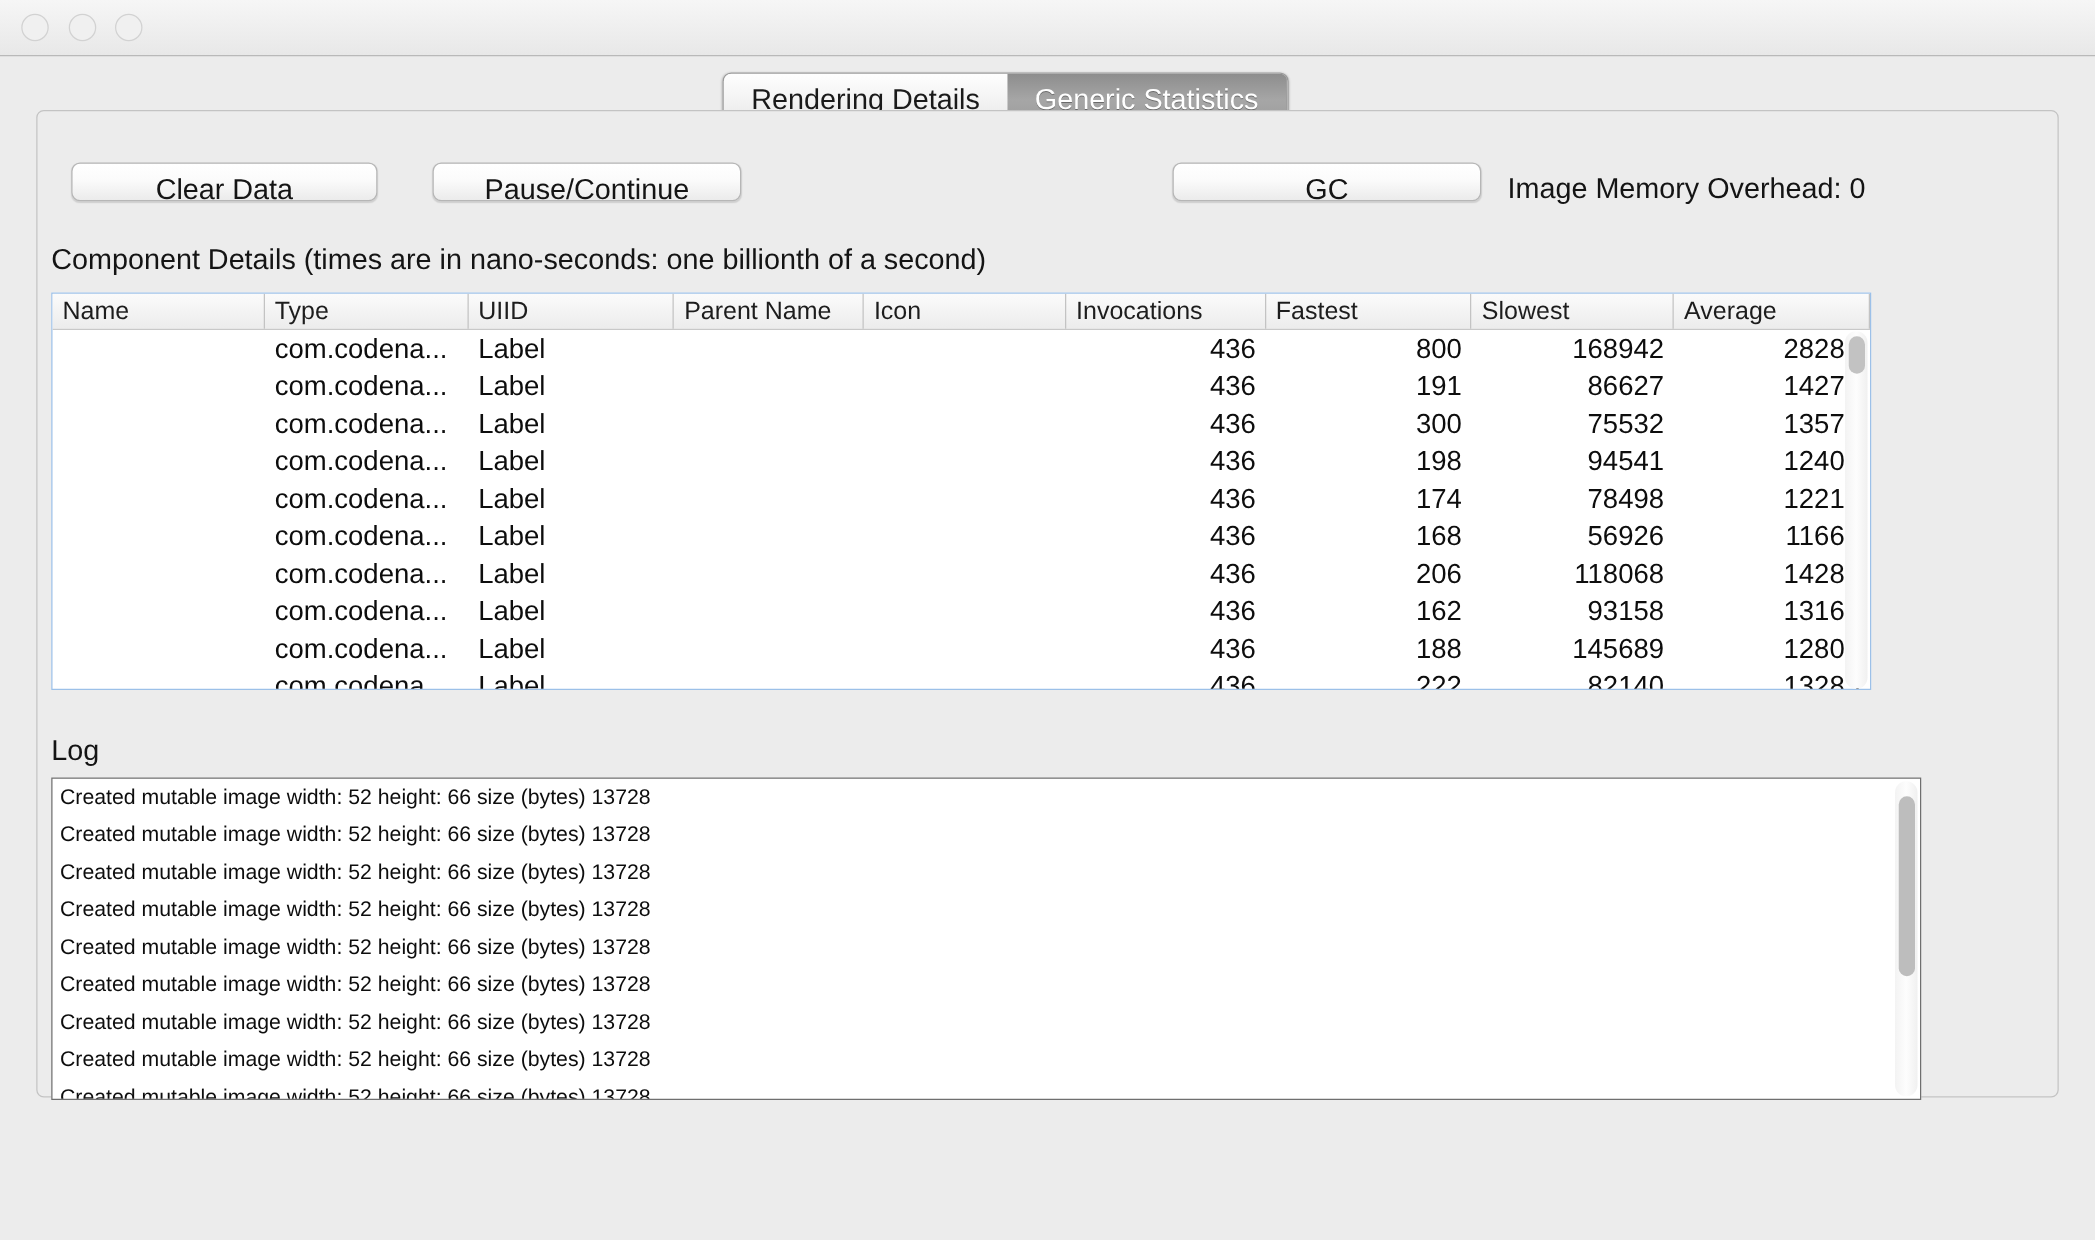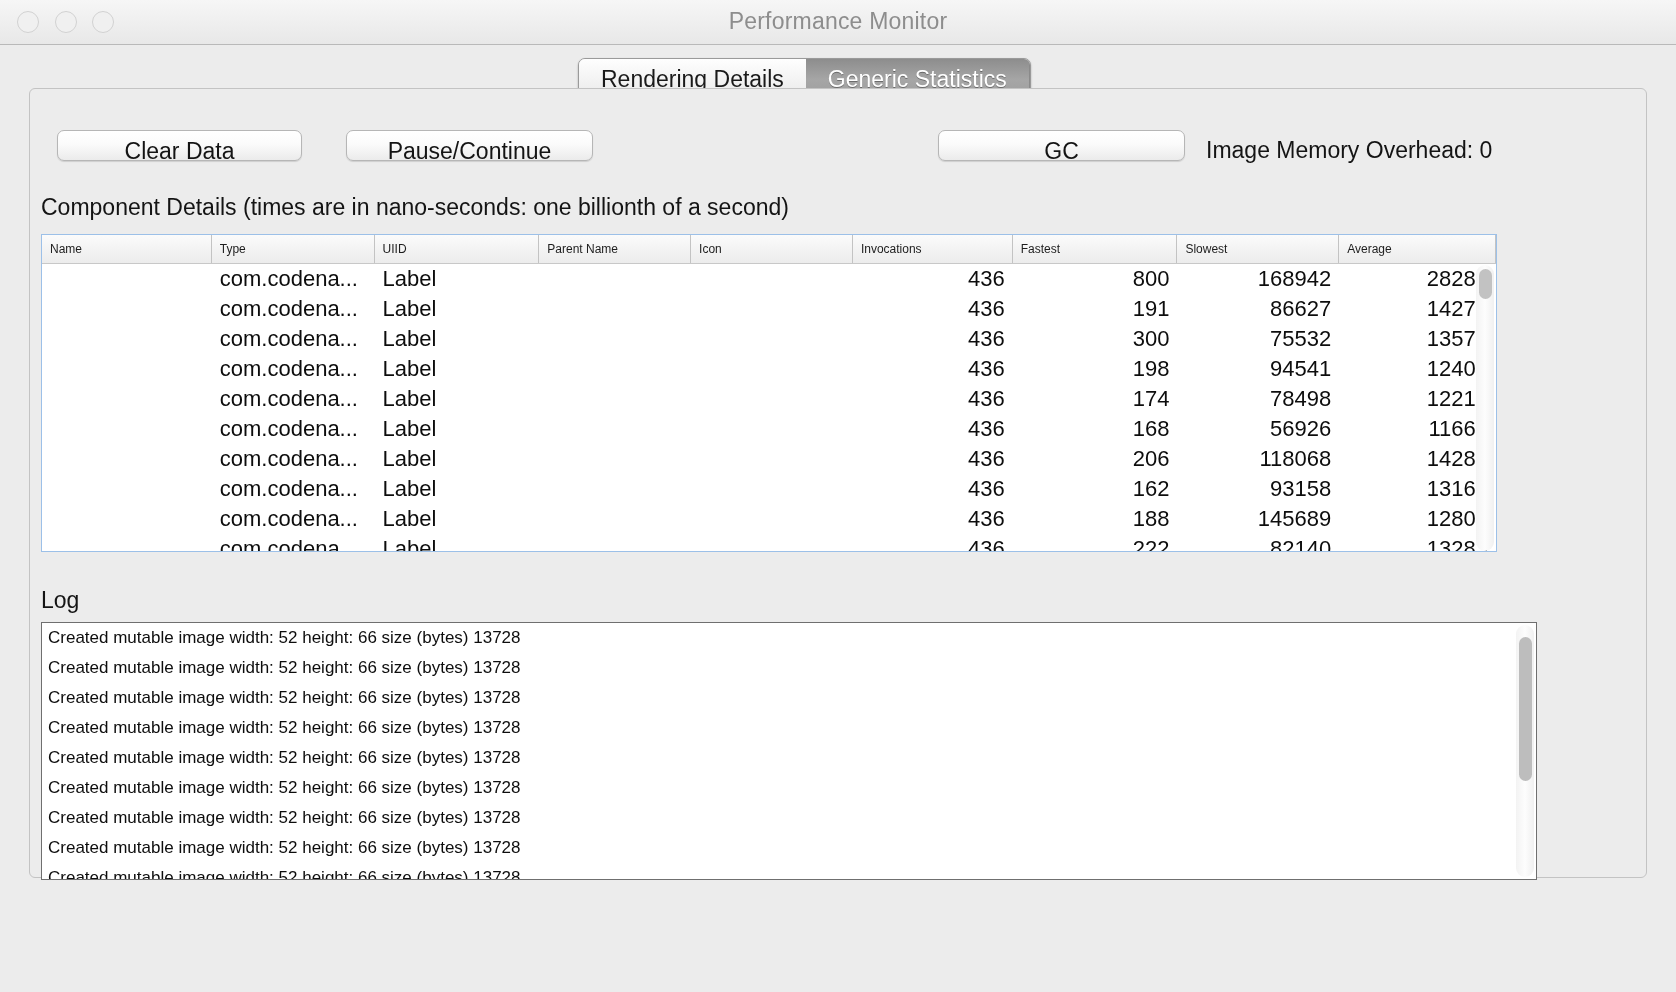--- a/index.html
+++ b/index.html
@@ -146,21 +146,21 @@
     overflow: hidden;
   }
   .thead {
     display: flex;
     height: 29px;
     background: linear-gradient(to bottom, #fbfbfb 0%, #ececec 100%);
     border-bottom: 1px solid #c8c8c8;
     box-sizing: border-box;
   }
   .th {
-    font-size: 12px;
+    font-size: 20px;
     color: #1d1d1d;
     line-height: 28px;
     padding-left: 8px;
     box-sizing: border-box;
     border-right: 1px solid #c3c3c3;
     overflow: hidden;
     white-space: nowrap;
     cursor: default;
   }
   .tbody {
@@ -247,21 +247,20 @@
 </style>
 </head>
 <body>
 
 <div class="window">
 
   <div class="titlebar">
     <div class="traffic c1"></div>
     <div class="traffic c2"></div>
     <div class="traffic c3"></div>
-    <div class="title-text">Performance Monitor</div>
   </div>
 
   <div class="tabbar">
     <div class="tabs">
       <div class="tab unselected">Rendering Details</div>
       <div class="tab selected">Generic Statistics</div>
     </div>
   </div>
 
   <div class="panel"></div>

